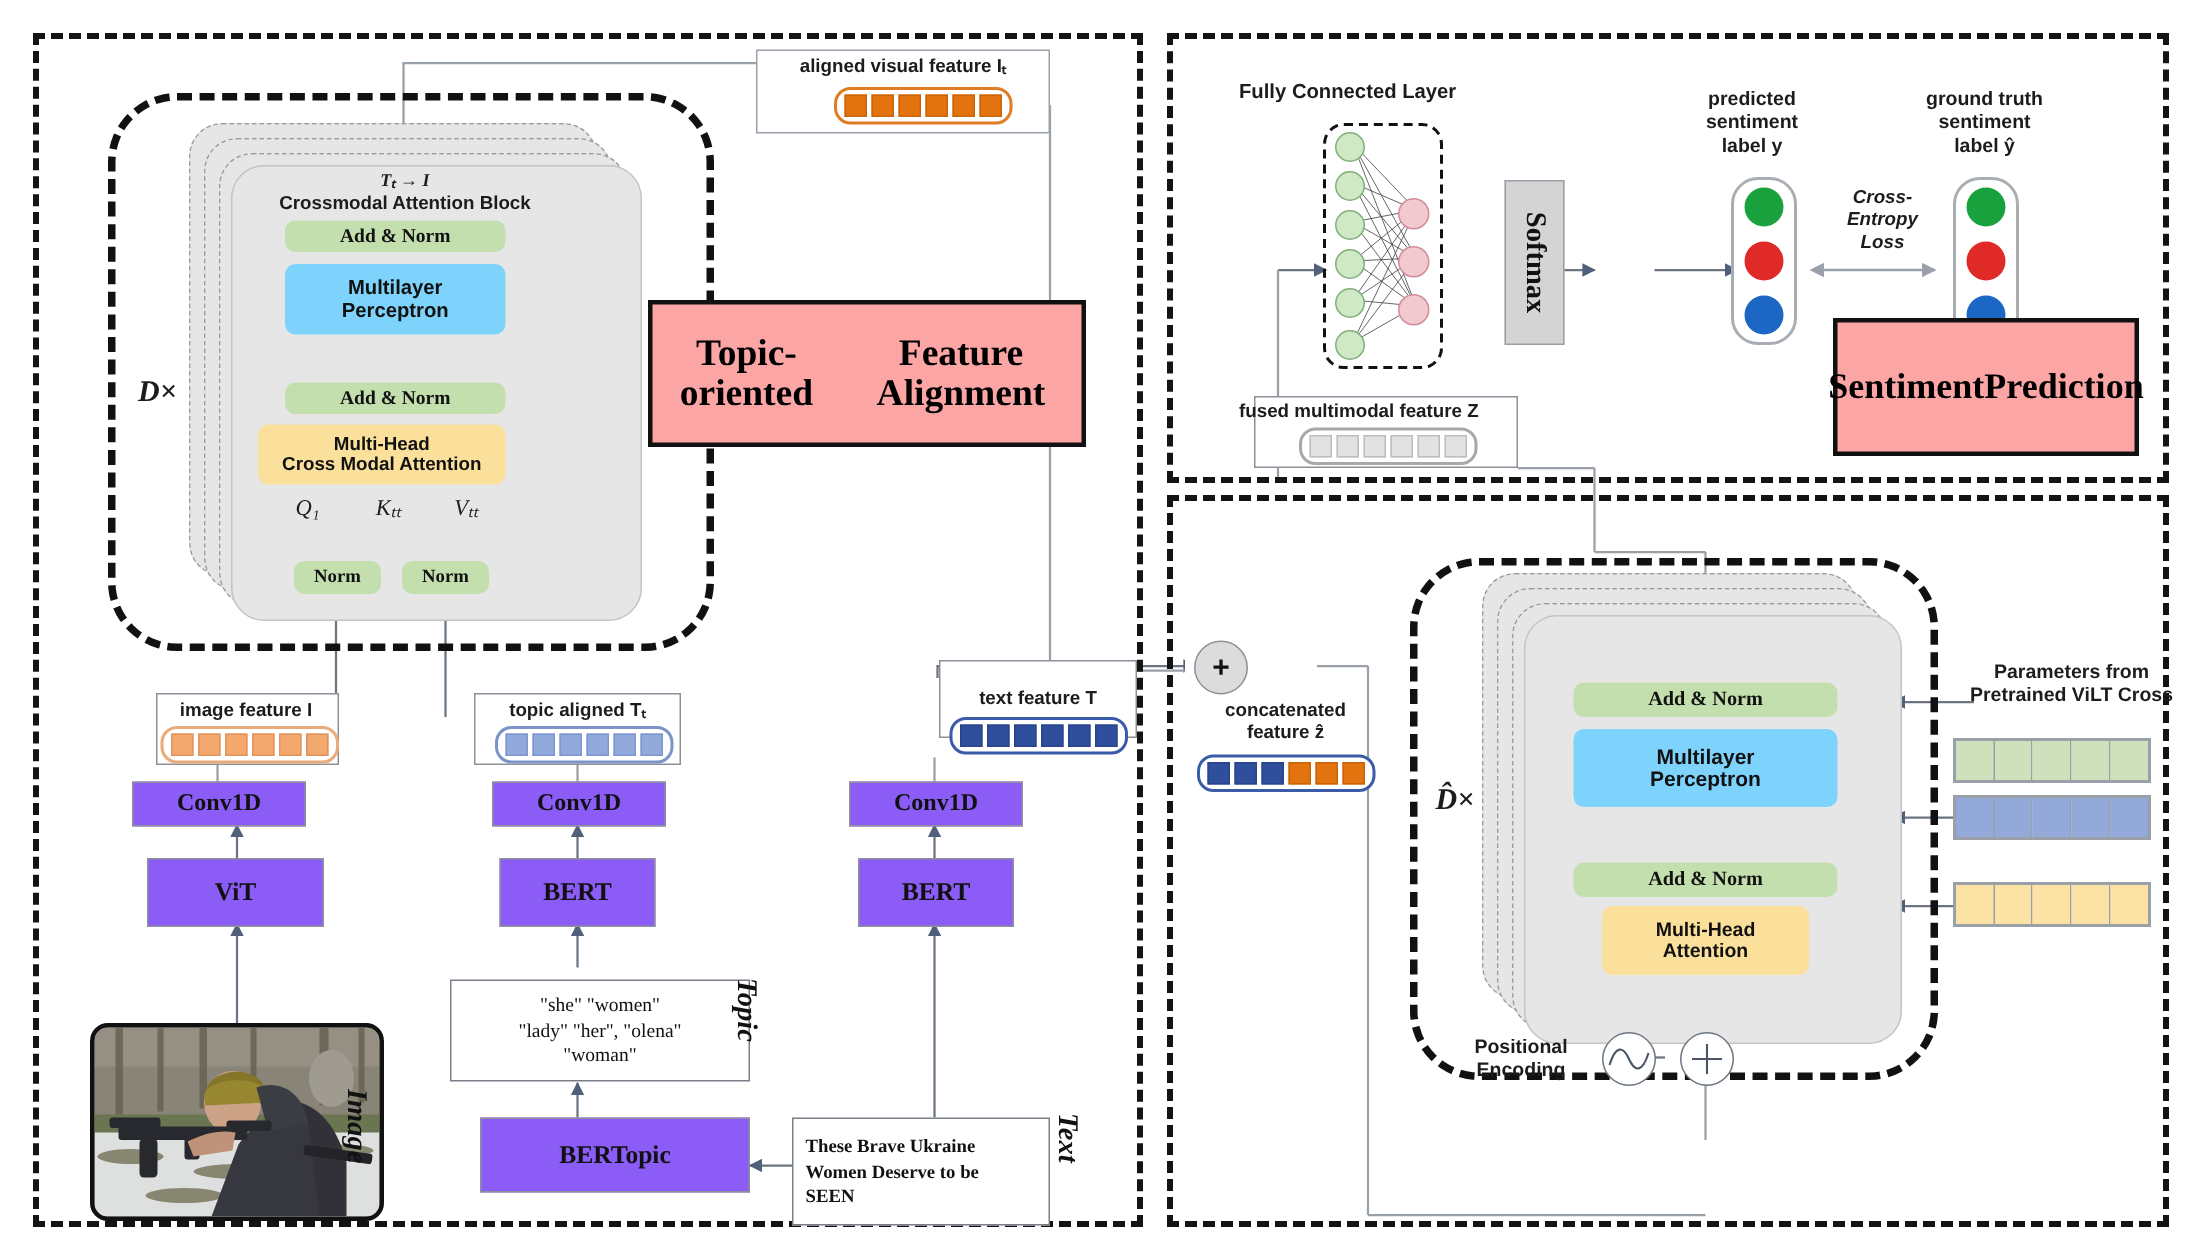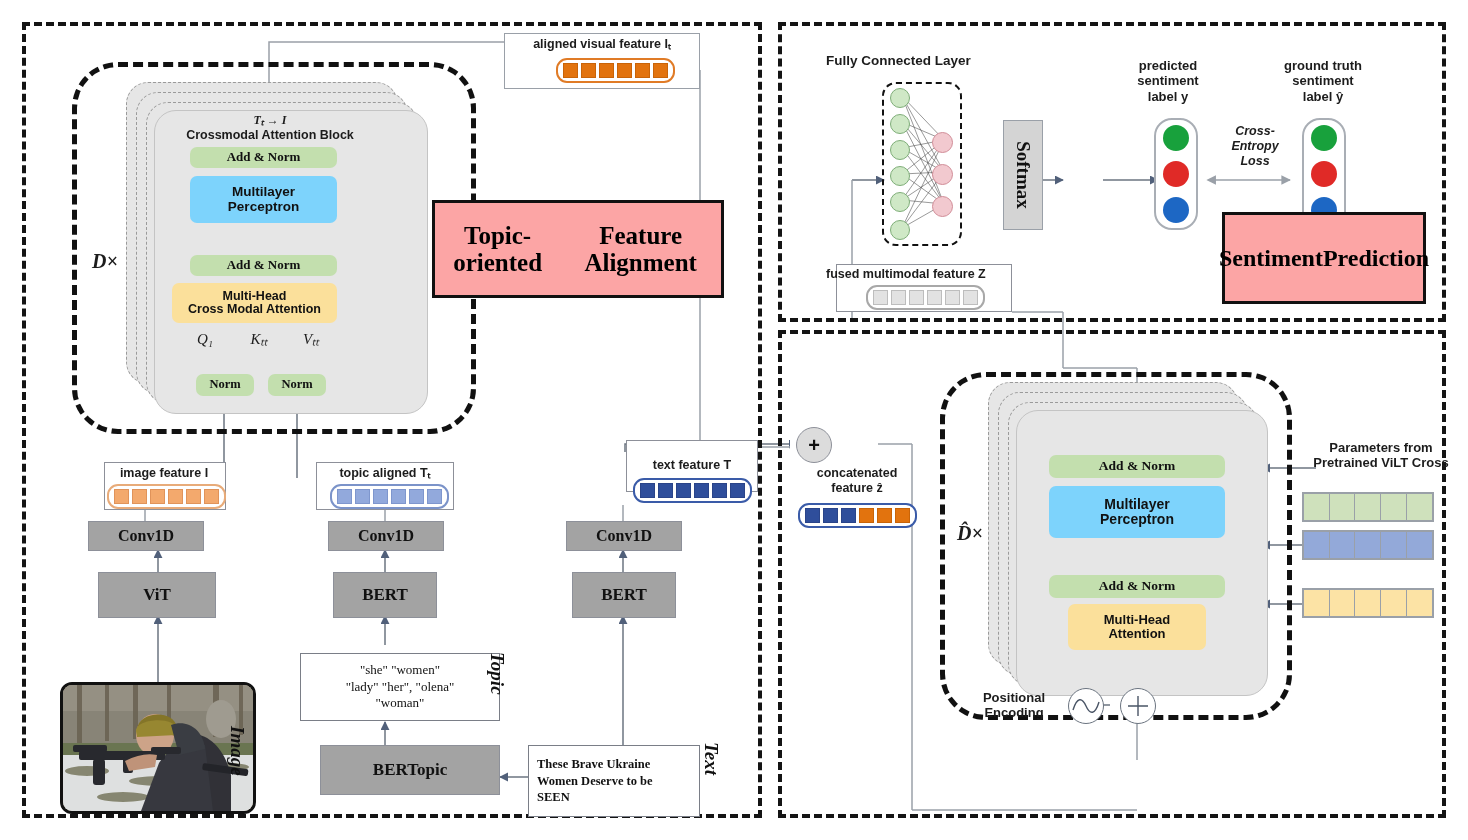--- a/index.html
+++ b/index.html
@@ -3,21 +3,21 @@
 <meta charset="utf-8">
 <style>
   html,body{margin:0;padding:0;background:#fff;}
   body{width:1468px;height:840px;position:relative;overflow:hidden;
        font-family:"Liberation Sans",sans-serif;color:#111;}
   #stage{position:absolute;left:0;top:0;width:1468px;height:840px;}
   .abs{position:absolute;box-sizing:border-box;}
   
   .panel{border:4px dashed #141414;background:transparent;}
   
-  .gbox{background:#a3a3a3;border:1px solid #8d9099;display:flex;align-items:center;
+  .gbox{background:#8b5cf6;border:1px solid #8d9099;display:flex;align-items:center;
         justify-content:center;text-align:center;font-weight:bold;color:#111;
         font-family:"Liberation Serif",serif;}
   .wbox{background:#fff;border:1px solid #7a7e87;display:flex;align-items:center;
         justify-content:center;text-align:center;color:#111;
         font-family:"Liberation Serif",serif;font-weight:bold;}
   .plainbox{background:#fff;border:1px solid #8d9099;}
   
   .rblk{border-radius:7px;display:flex;align-items:center;justify-content:center;
         text-align:center;font-weight:bold;color:#111;line-height:1.08;
         font-family:"Liberation Sans",sans-serif;}

